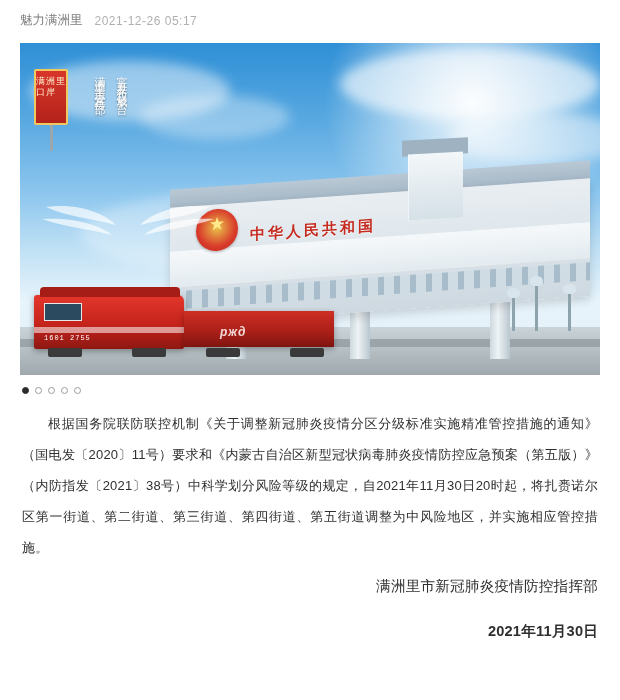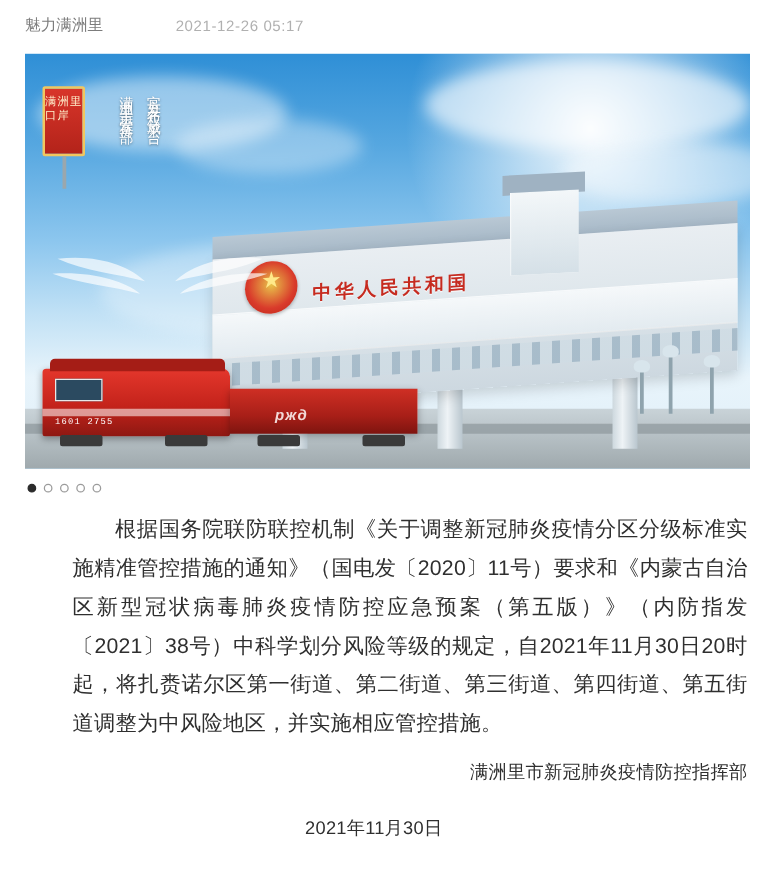--- a/index.html
+++ b/index.html
@@ -27,21 +27,20 @@
     font-weight: 400;
     padding: 14px 20px 0 20px;
     letter-spacing: 0.2px;
   }
   .meta-row {
     display: flex;
     align-items: center;
     padding: 12px 20px 10px 20px;
     font-size: 12px;
     color: #9a9a9a;
-    gap: 46px;
   }
   .meta-source {
     color: #7c7c7c;
     font-size: 12.5px;
     margin-right: 12px;
   }
   .meta-date {
     color: #b0b0b0;
     font-size: 12px;
     letter-spacing: 0.5px;
@@ -364,41 +363,41 @@
     border: 1px solid #9b9b9b;
     box-sizing: border-box;
   }
   .dot.active {
     background: #2b2b2b;
     border-color: #2b2b2b;
   }
 
   .body-text {
     padding: 6px 22px 0 22px;
-    font-size: 17px;
+    font-size: 13px;
     line-height: 31px;
     color: #2f2f2f;
     text-align: justify;
     text-indent: 2em;
     letter-spacing: 0.2px;
-    margin-left: 36px;
   }
   .sign {
     padding: 14px 22px 0 0;
     text-align: right;
     font-size: 14.6px;
     color: #2f2f2f;
     letter-spacing: 0.2px;
   }
   .sign-date {
     padding: 26px 22px 0 0;
-    text-align: center;
+    text-align: right;
     font-size: 14.6px;
     color: #2f2f2f;
     letter-spacing: 0.2px;
+    font-weight: bold;
   }
 </style>
 </head>
 <body>
 
 <div class="page">
 
 
   <div class="meta-row">
     <span class="meta-source">魅力满洲里</span>

